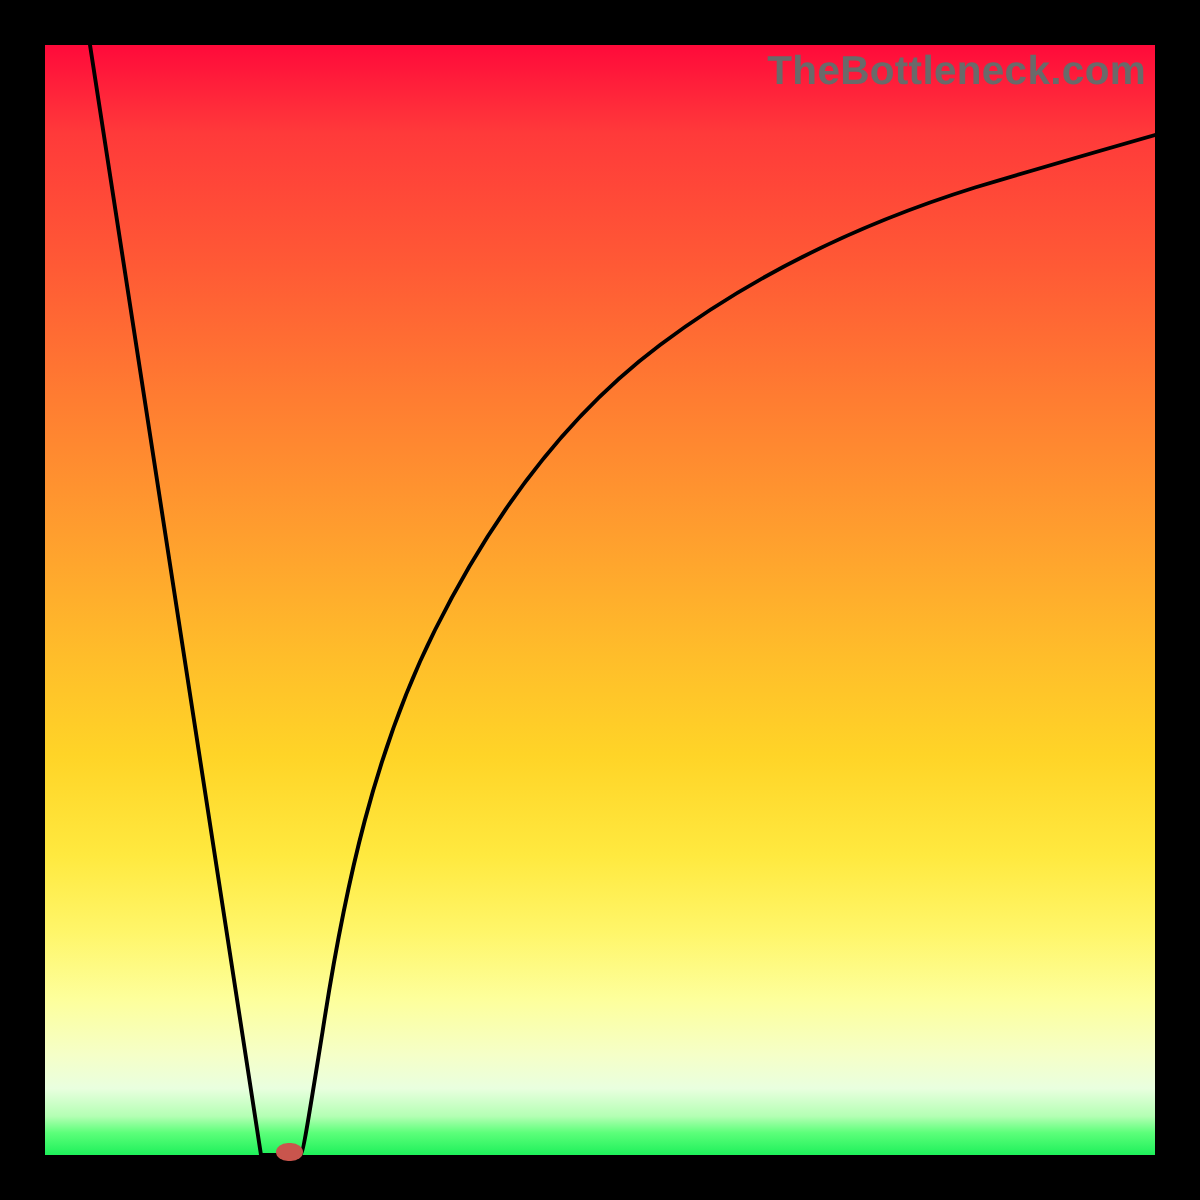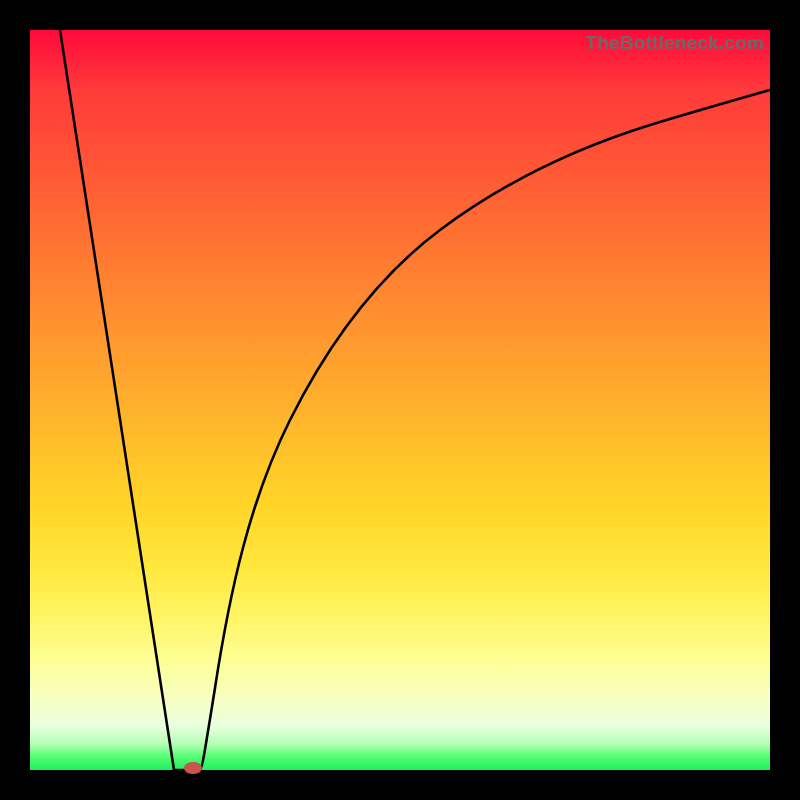--- a/index.html
+++ b/index.html
@@ -40,21 +40,21 @@
       #e9ffdf 94%,
       #b4ffb4 96.5%,
       #5cff7a 98%,
       #1ef05a 100%
     );
   }
   .watermark {
     position: absolute;
     top: 2px;
     right: 6px;
-    font-size: 19px;
+    font-size: 27px;
     font-weight: 600;
     color: #6a6a6a;
     letter-spacing: 0.2px;
     user-select: none;
   }
   .curve-svg {
     position: absolute;
     left: 0;
     top: 0;
     width: 740px;

